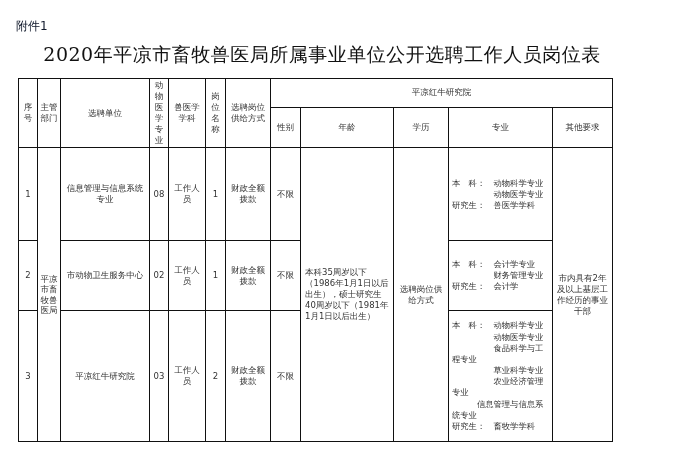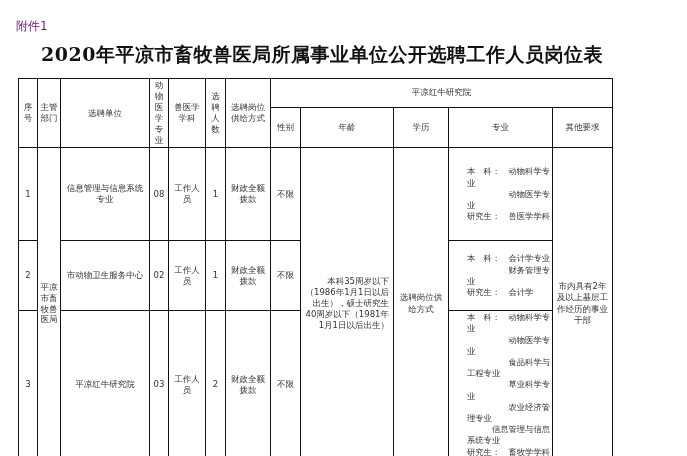--- a/index.html
+++ b/index.html
@@ -1,40 +1,40 @@
 <!DOCTYPE html>
 <html><head>
 <meta charset="utf-8">
 <style>
   html,body{margin:0;padding:0;background:#ffffff;}
   body{width:687px;height:456px;position:relative;overflow:hidden;font-family:"DejaVu Sans","Liberation Sans",sans-serif;color:#222;}
-  .attach{position:absolute;left:16px;top:18px;font-size:12px;color:#701a75;}
-  .title{position:absolute;left:0;width:644px;top:42px;text-align:center;font-size:19px;color:#111;letter-spacing:0.5px;font-family:"DejaVu Serif","Liberation Serif",serif;font-weight:bold;}
+  .attach{position:absolute;left:16px;top:18px;font-size:12px;color:#0f172a;}
+  .title{position:absolute;left:0;width:644px;top:42px;text-align:center;font-size:19px;color:#111;letter-spacing:0.5px;font-family:"DejaVu Serif","Liberation Serif",serif;}
   table{position:absolute;left:18px;top:78px;border-collapse:collapse;table-layout:fixed;}
   td,th{border:1.3px solid #111;font-weight:normal;font-size:8.5px;color:#333;text-align:center;vertical-align:middle;padding:1px 2px;line-height:1.3;}
   th{font-size:8.5px;}
   .c-seq{width:19px;}
   .c-dept{width:23px;}
   .c-unit{width:89px;}
   .c-code{width:19px;}
   .c-post{width:37px;}
   .c-num{width:20px;}
   .c-fund{width:45px;}
   .c-sex{width:30px;}
   .c-age{width:93px;}
   .c-edu{width:55px;}
   .c-major{width:104px;}
   .c-other{width:60px;}
   .hdr-top{height:17px;}
   .hdr-bot{height:24px;}
   .row1{height:93px;}
   .row2{height:70px;}
   .row3{height:131px;}
-  .major{text-align:left;vertical-align:middle;padding-left:18px;white-space:pre-line;font-size:8.3px;line-height:1.35;}
-  .age{text-align:right;padding:2px 4px;}
+  .major{text-align:left;vertical-align:middle;padding-left:3px;white-space:pre-line;font-size:8.3px;line-height:1.35;}
+  .age{text-align:left;padding:2px 4px;}
   .dept{padding:1px;line-height:1.25;}
 </style>
 </head>
 <body>
 
 <div class="attach">附件1</div>
 <div class="title">2020年平凉市畜牧兽医局所属事业单位公开选聘工作人员岗位表</div>
 
 <table>
   <colgroup>
@@ -51,21 +51,21 @@
       <col class="c-major">
       <col class="c-other">
   </colgroup>
   <thead>
     <tr class="hdr-top">
       <th rowspan="2">序号</th>
       <th rowspan="2">主管部门</th>
       <th rowspan="2">选聘单位</th>
       <th rowspan="2">动物医学专业</th>
       <th rowspan="2">兽医学学科</th>
-      <th rowspan="2">选聘人数</th>
+      <th rowspan="2">岗位名称</th>
       <th rowspan="2">选聘岗位供给方式</th>
       <th colspan="5">平凉红牛研究院</th>
     </tr>
     <tr class="hdr-bot">
       <th>性别</th>
       <th>年龄</th>
       <th>学历</th>
       <th>专业</th>
       <th>其他要求</th>
     </tr>

